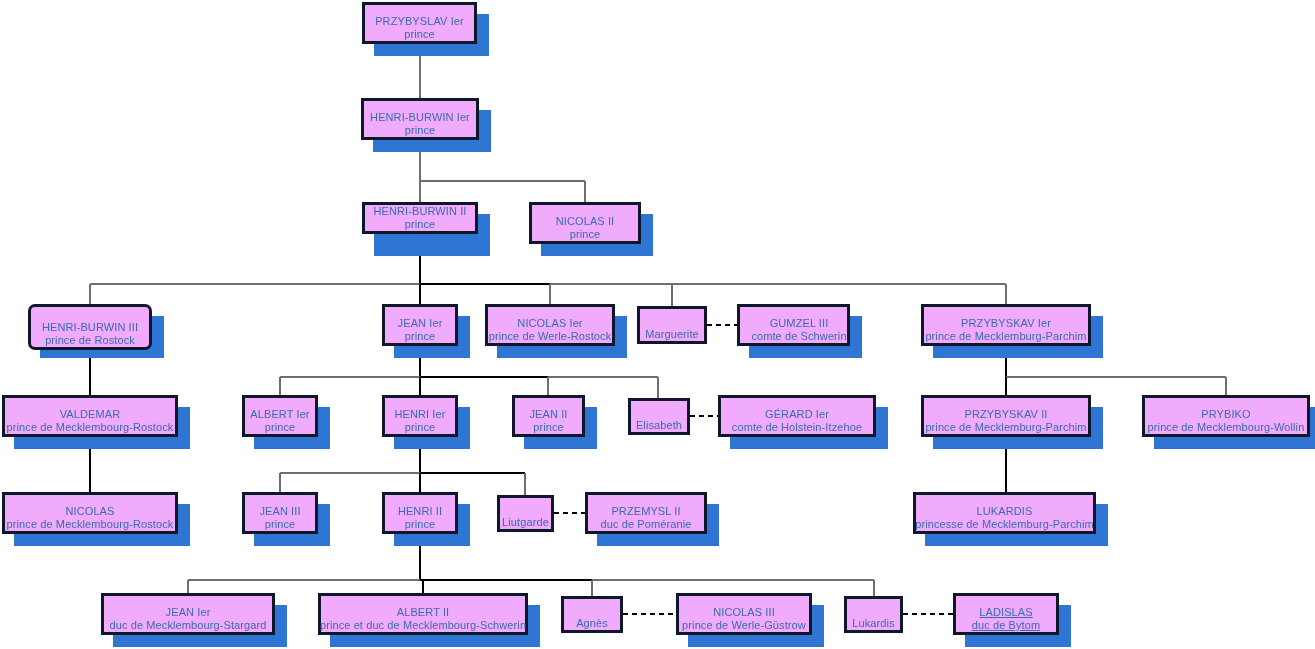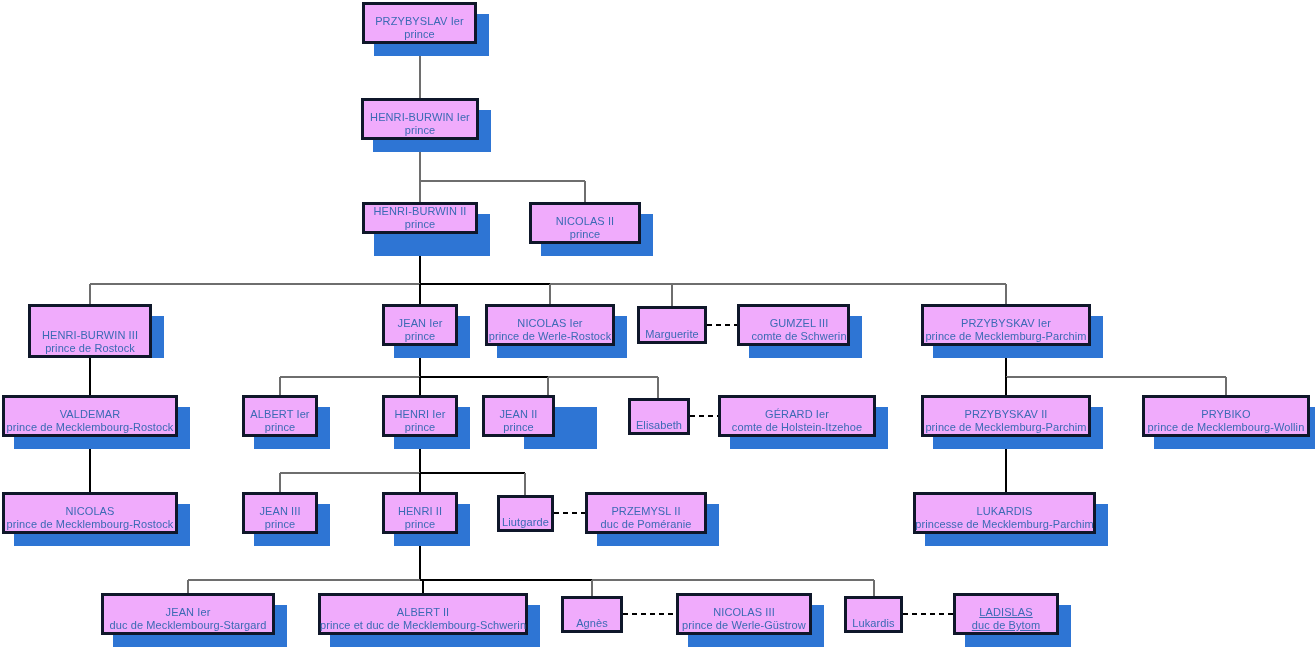--- a/index.html
+++ b/index.html
@@ -117,21 +117,21 @@
       <div class="node" style="left: 362px; top: 202px; width: 116px; height: 32px;">
         <span class="nm">HENRI-BURWIN II</span>
         <span class="ti">prince</span>
       </div>
       <div class="shadow" style="left: 541px; top: 214px; width: 112px; height: 42px;"></div>
       <div class="node" style="left: 529px; top: 202px; width: 112px; height: 42px;">
         <span class="nm">NICOLAS II</span>
         <span class="ti">prince</span>
       </div>
       <div class="shadow" style="left: 40px; top: 316px; width: 124px; height: 42px;"></div>
-      <div class="node" style="left: 28px; top: 304px; width: 124px; height: 54px;">
+      <div class="node" style="left: 28px; top: 304px; width: 124px; height: 46px; border-radius: 7px;">
         <span class="nm">HENRI-BURWIN III</span>
         <span class="ti">prince de Rostock</span>
       </div>
       <div class="shadow" style="left: 394px; top: 316px; width: 76px; height: 42px;"></div>
       <div class="node" style="left: 382px; top: 304px; width: 76px; height: 42px;">
         <span class="nm">JEAN Ier</span>
         <span class="ti">prince</span>
       </div>
       <div class="shadow" style="left: 497px; top: 316px; width: 130px; height: 42px;"></div>
       <div class="node" style="left: 485px; top: 304px; width: 130px; height: 42px;">
@@ -160,21 +160,21 @@
       <div class="node" style="left: 242px; top: 395px; width: 76px; height: 42px;">
         <span class="nm">ALBERT Ier</span>
         <span class="ti">prince</span>
       </div>
       <div class="shadow" style="left: 394px; top: 407px; width: 76px; height: 42px;"></div>
       <div class="node" style="left: 382px; top: 395px; width: 76px; height: 42px;">
         <span class="nm">HENRI Ier</span>
         <span class="ti">prince</span>
       </div>
       <div class="shadow" style="left: 524px; top: 407px; width: 73px; height: 42px;"></div>
-      <div class="node" style="left: 482px; top: 395px; width: 73px; height: 42px;">
+      <div class="node" style="left: 512px; top: 395px; width: 73px; height: 42px;">
         <span class="nm">JEAN II</span>
         <span class="ti">prince</span>
       </div>
       <div class="node spouse" style="left: 628px; top: 398px; width: 62px; height: 37px;">
         <span class="nm">Elisabeth</span>
       </div>
       <div class="shadow" style="left: 730px; top: 407px; width: 158px; height: 42px;"></div>
       <div class="node" style="left: 718px; top: 395px; width: 158px; height: 42px;">
         <span class="nm">GÉRARD Ier</span>
         <span class="ti">comte de Holstein-Itzehoe</span>

